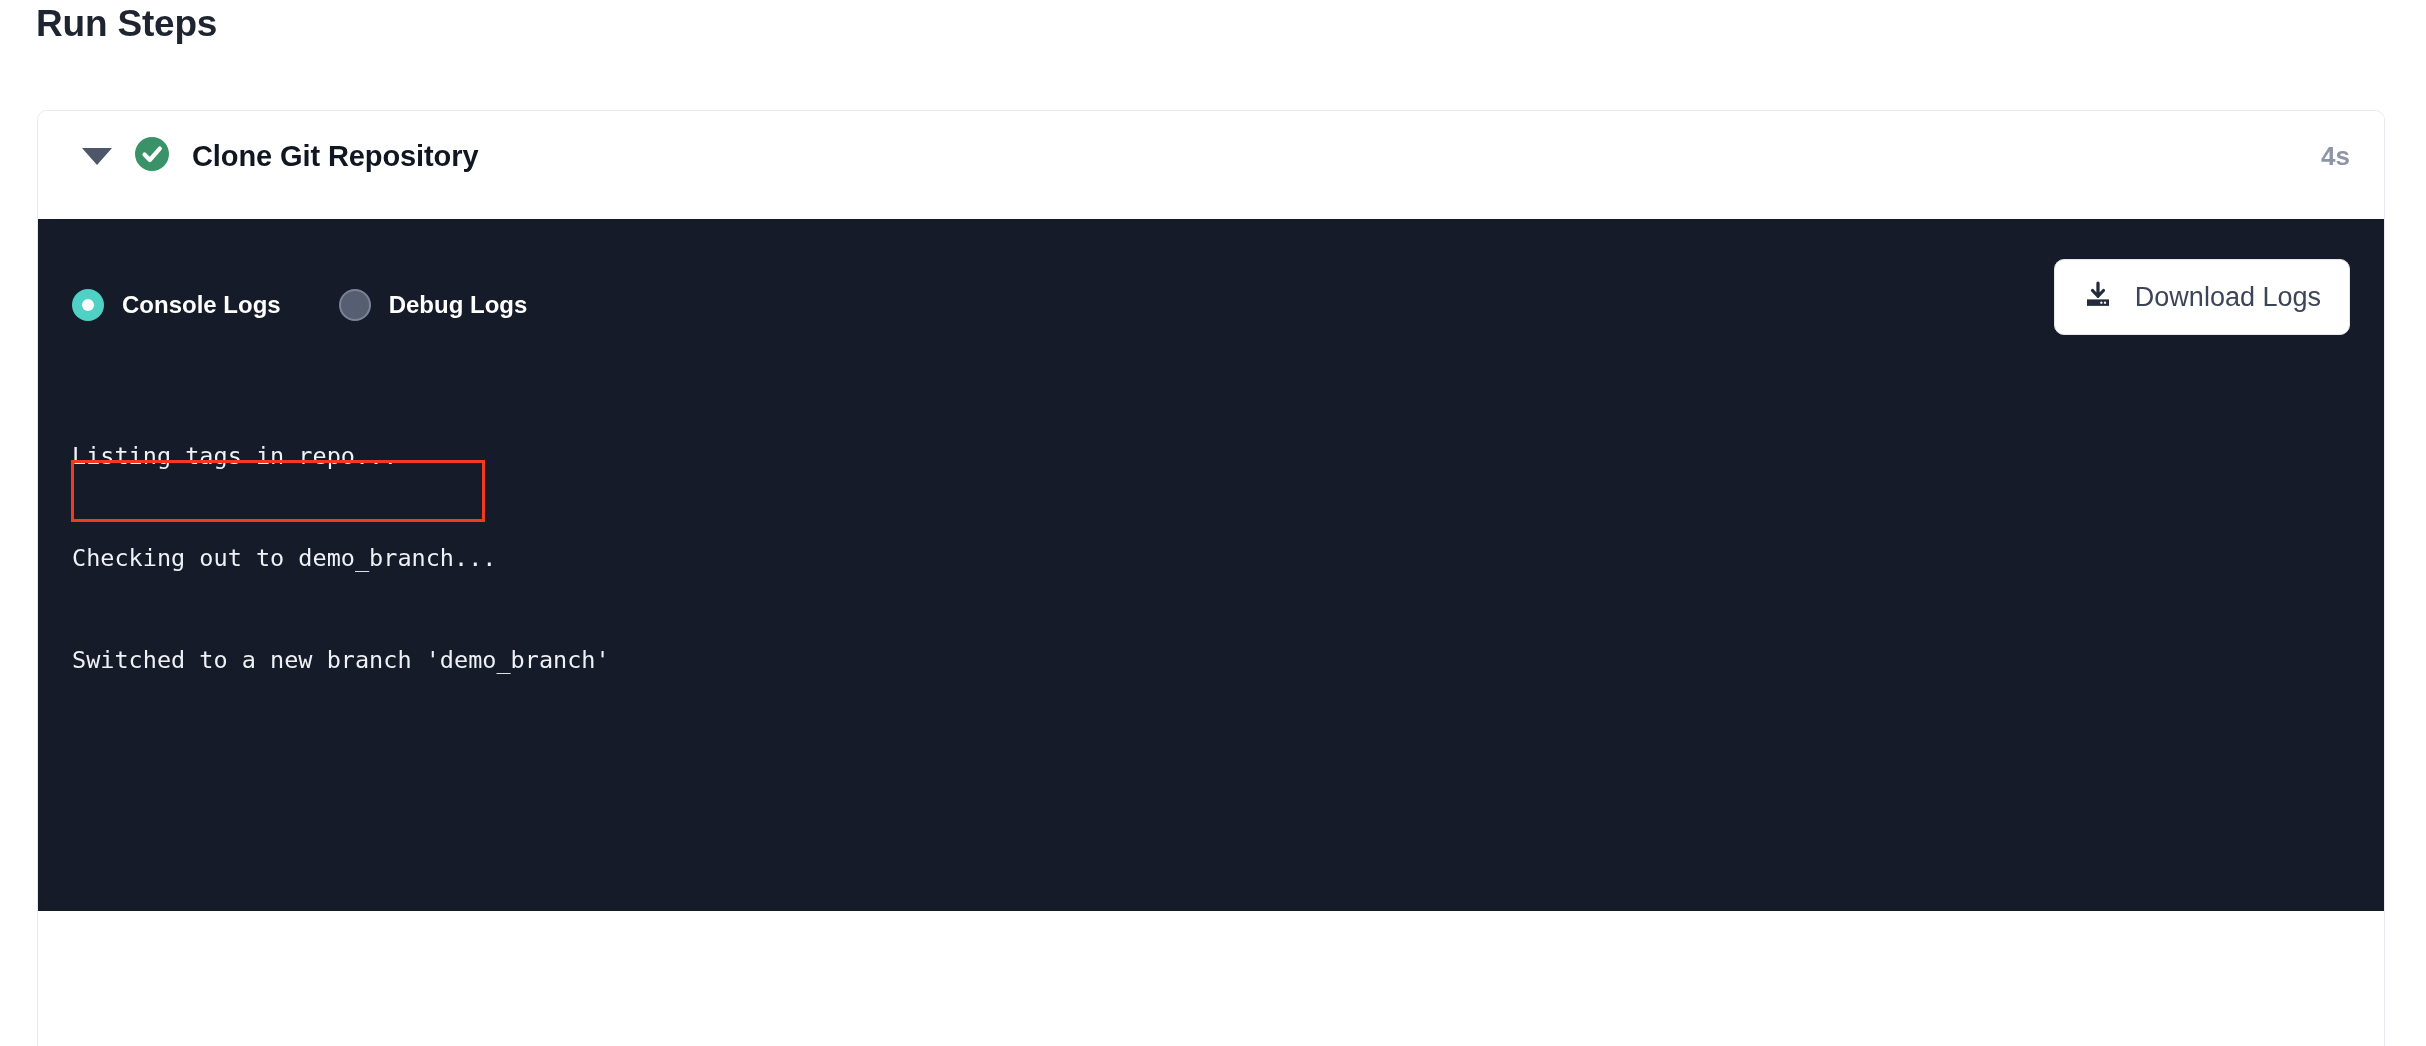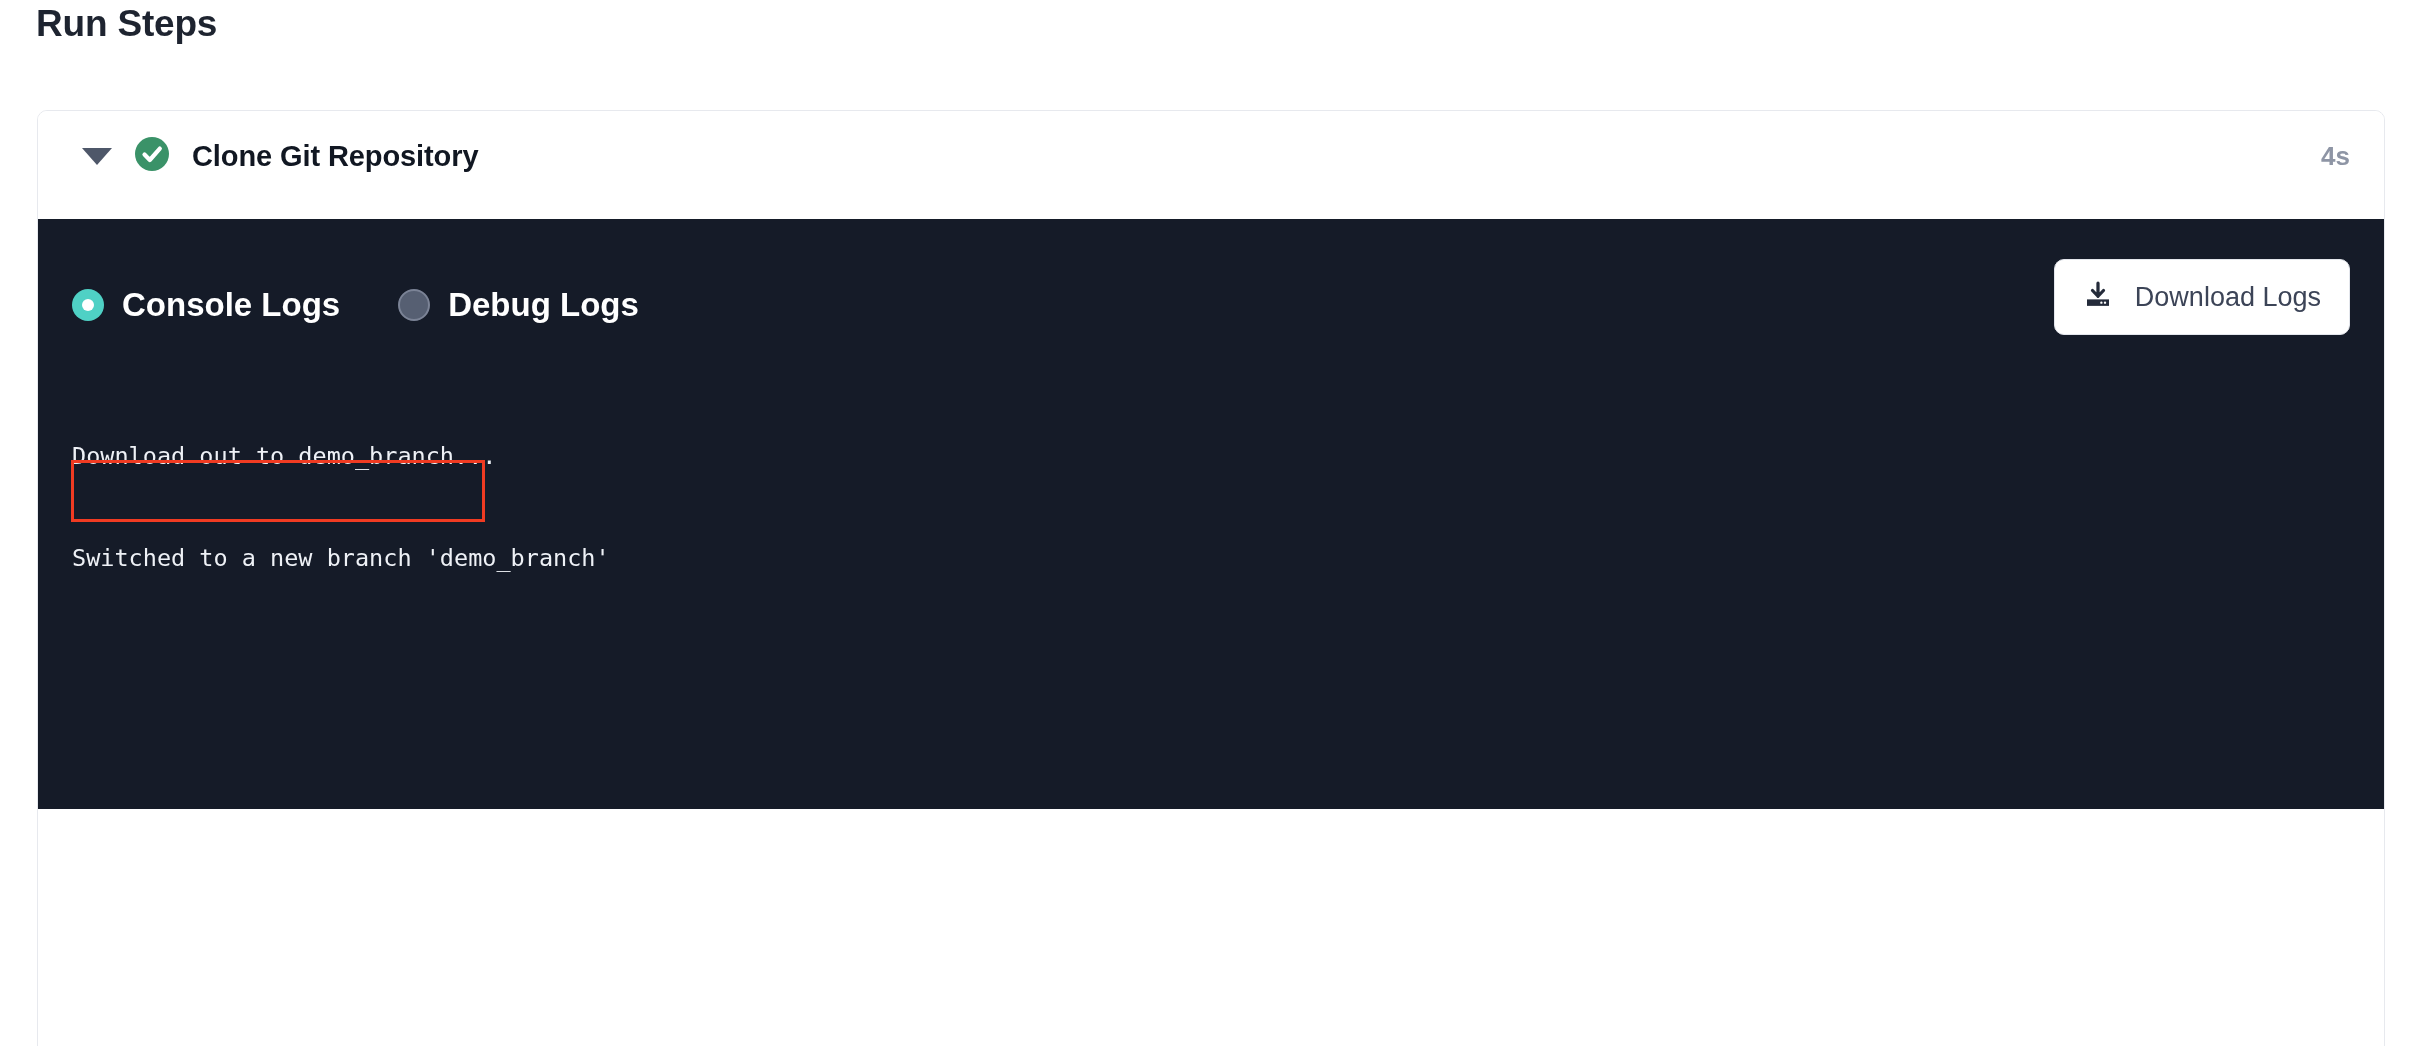--- a/index.html
+++ b/index.html
@@ -109,21 +109,21 @@
     content: "";
     width: 12px; height: 12px;
     background: #ffffff;
     border-radius: 50%;
   }
   .radio-dot.off {
     background: #565f72;
     border: 2px solid #7b8396;
   }
   .radio-label {
-    font-size: 33px;
+    font-size: 24px;
     font-weight: bold;
     color: #ffffff;
     white-space: nowrap;
   }
 
   .download-btn {
     position: absolute;
     right: 0;
     top: -6px;
     display: flex;
@@ -203,21 +203,22 @@
               <path d="M3.2 15.5 h17.6 v5.2 h-17.6 z" fill="#242b3a"></path>
               <circle cx="17.6" cy="18.1" r="0.95" fill="#ffffff"></circle>
               <circle cx="14.7" cy="18.1" r="0.95" fill="#ffffff"></circle>
             </svg>
           </span>
           <span class="btn-label">Download Logs</span>
         </div>
       </div>
 
       <div class="log-body">
-        <div class="log-line">Download out to demo_branch...</div>
+        <div class="log-line">Listing tags in repo...</div>
+        <div class="log-line">Checking out to demo_branch...</div>
         <div class="log-line">Switched to a new branch 'demo_branch'</div>
         
         
 
         <div class="anno-box" style="left:-1px; top:89px; width:414px; height:62px;"></div>
       </div>
     </div>
 
   </div>
 </div>

